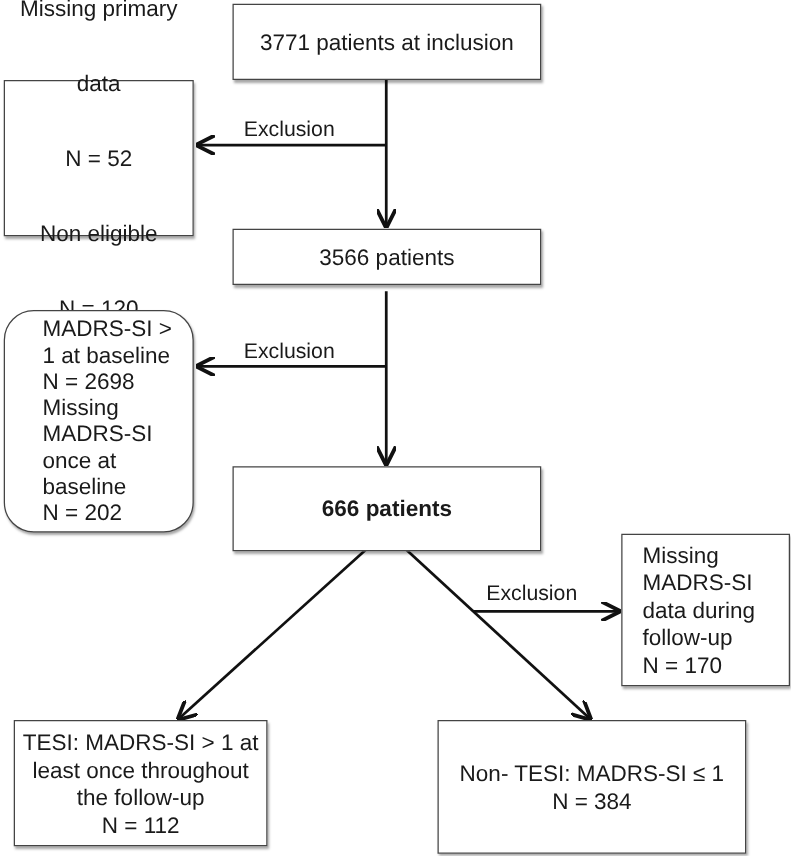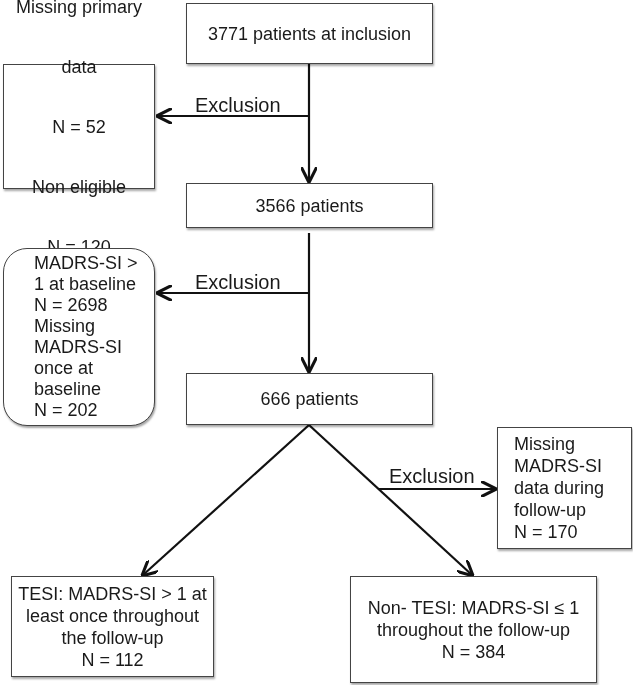--- a/index.html
+++ b/index.html
@@ -5,21 +5,21 @@
   html, body { margin:0; padding:0; background:#ffffff; }
   body { width:633px; height:685px; position:relative; overflow:hidden;
          font-family:"Liberation Sans", "DejaVu Sans", sans-serif; color:#1a1a1a; }
   .box { position:absolute; box-sizing:border-box; border:1.5px solid #444;
          background:#fff; box-shadow:1px 2px 2px rgba(0,0,0,0.35);
          display:flex; flex-direction:column; justify-content:center; align-items:center;
          font-size:18px; line-height:22px; text-align:center; }
   .box.left-align { align-items:flex-start; text-align:left; padding-left:30px;border-radius:24px; }
   .box.left-align2 { align-items:flex-start; text-align:left; padding-left:16px; }
   .line { display:block; white-space:nowrap; }
-  .label { position:absolute; font-size:20px; white-space:nowrap; }
+  .label { position:absolute; font-size:17px; white-space:nowrap; }
   svg.conn { position:absolute; left:0; top:0; }
 </style>
 </head>
 <body>
 
 <svg class="conn" width="633" height="685">
   <defs>
     <marker id="ah" viewBox="0 0 10 10" refX="9" refY="5" markerWidth="7" markerHeight="7" orient="auto-start-reverse">
       <path d="M0,0 L10,5 L0,10" fill="none" stroke="#111" stroke-width="2"></path>
     </marker>
@@ -59,21 +59,21 @@
   <span class="line">N = 2698</span>
   <span class="line">Missing</span>
   <span class="line">MADRS-SI</span>
   <span class="line">once at</span>
   <span class="line">baseline</span>
   <span class="line">N = 202</span>
 </div>
 
 <span class="label" style="left:195px;top:271px;">Exclusion</span>
 
-<div class="box" style="left:186px;top:373px;width:247px;height:52px;">
+<div class="box" style="left:186px;top:373px;width:247px;height:68px;font-weight:bold;">
   <span class="line">666 patients</span>
 </div>
 
 <span class="label" style="left:389px;top:465px;">Exclusion</span>
 
 <div class="box left-align2" style="left:497px;top:427px;width:135px;height:122px;">
   <span class="line">Missing</span>
   <span class="line">MADRS-SI</span>
   <span class="line">data during</span>
   <span class="line">follow-up</span>
@@ -82,15 +82,14 @@
 
 <div class="box" style="left:11px;top:576px;width:203px;height:101px;">
   <span class="line">TESI: MADRS-SI &gt; 1 at</span>
   <span class="line">least once throughout</span>
   <span class="line">the follow-up</span>
   <span class="line">N = 112</span>
 </div>
 
 <div class="box" style="left:350px;top:576px;width:247px;height:107px;">
   <span class="line">Non- TESI: MADRS-SI ≤ 1</span>
-  <span class="line">throughout the follow-up</span>
   <span class="line">N = 384</span>
 </div>
 
 </body></html>

